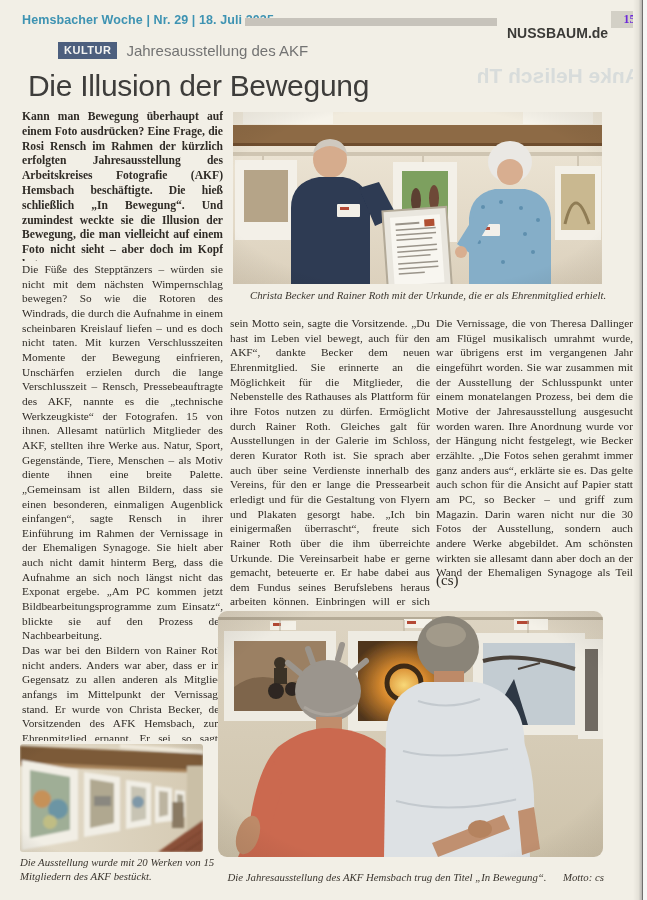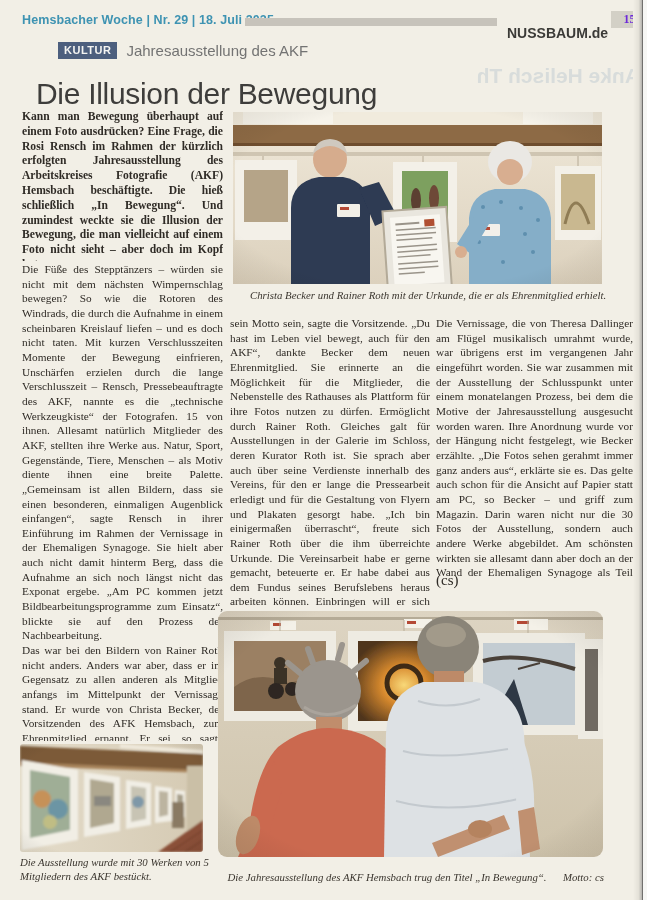--- a/index.html
+++ b/index.html
@@ -65,21 +65,21 @@
   <div class="brand">NUSSBAUM.de</div>
   <div class="pagenum">15</div>
 
   <div class="ghost">Anke Helisch Th</div>
 
   <div class="kicker">
     <span class="badge">KULTUR</span>
     <span class="topic">Jahresausstellung des AKF</span>
   </div>
 
-  <h1 class="headline" style="margin:16px">Die Illusion der Bewegung</h1>
+  <h1 class="headline" style="margin:8px">Die Illusion der Bewegung</h1>
 
   <div class="textcol lead">Kann man Bewegung überhaupt auf einem Foto ausdrücken? Eine Frage, die Rosi Rensch im Rahmen der kürzlich erfolgten Jahresausstellung des Arbeitskreises Fotografie (AKF) Hemsbach beschäftigte. Die hieß schließlich „In Bewegung“. Und zumindest weckte sie die Illusion der Bewegung, die man vielleicht auf einem Foto nicht sieht – aber doch im Kopf hat.</div>
 
   <div class="textcol col1">
     <p>Die Füße des Stepptänzers – würden sie nicht mit dem nächsten Wimpernschlag bewegen? So wie die Rotoren des Windrads, die durch die Aufnahme in einem scheinbaren Kreislauf liefen – und es doch nicht taten. Mit kurzen Verschlusszeiten Momente der Bewegung einfrieren, Unschärfen erzielen durch die lange Verschlusszeit – Rensch, Pressebeauftragte des AKF, nannte es die „technische Werkzeugkiste“ der Fotografen. 15 von ihnen. Allesamt natürlich Mitglieder des AKF, stellten ihre Werke aus. Natur, Sport, Gegenstände, Tiere, Menschen – als Motiv diente ihnen eine breite Palette. „Gemeinsam ist allen Bildern, dass sie einen besonderen, einmaligen Augenblick einfangen“, sagte Rensch in ihrer Einführung im Rahmen der Vernissage in der Ehemaligen Synagoge. Sie hielt aber auch nicht damit hinterm Berg, dass die Aufnahme an sich noch längst nicht das Exponat ergebe. „Am PC kommen jetzt Bildbearbeitungsprogramme zum Einsatz“, blickte sie auf den Prozess der Nachbearbeitung.</p>
     <p>Das war bei den Bildern von Rainer Roth nicht anders. Anders war aber, dass er im Gegensatz zu allen anderen als Mitglied anfangs im Mittelpunkt der Vernissage stand. Er wurde von Christa Becker, der Vorsitzenden des AFK Hemsbach, zum Ehrenmitglied ernannt. Er sei, so sagte Becker, seit den Anfängen Mitglied im Arbeitskreis. In Bewegung könne auch</p>
   </div>
 
   <div class="photo photo-top">
     <svg width="369" height="172" viewBox="0 0 369 172">
@@ -215,21 +215,21 @@
 
         <rect x="167" y="22" width="16" height="86" fill="#cabfa6"></rect>
         <rect x="152" y="58" width="12" height="26" fill="#8a7a64"></rect>
         <polygon points="138,108 183,76 183,108" fill="#8a5038"></polygon>
         <line x1="150" y1="108" x2="183" y2="86" stroke="#6e3c2a" stroke-width="1"></line>
         <line x1="165" y1="108" x2="183" y2="96" stroke="#6e3c2a" stroke-width="1"></line>
       </g>
       <rect width="183" height="108" fill="url(#vig3)"></rect>
     </svg>
   </div>
-  <div class="caption cap-left">Die Ausstellung wurde mit 30 Werken von 5 Mitgliedern des AKF bestückt.</div>
+  <div class="caption cap-left">Die Ausstellung wurde mit 20 Werken von 15 Mitgliedern des AKF bestückt.</div>
 
   <div class="photo photo-bottom">
     <svg width="385" height="246" viewBox="0 0 385 246">
       <defs>
         <linearGradient id="wall2" x1="0" y1="0" x2="0" y2="1">
           <stop offset="0" stop-color="#ddd4c2"></stop>
             <stop offset="1" stop-color="#cfc4ac"></stop>
         </linearGradient>
         <radialGradient id="glow2" cx=".5" cy=".55" r=".6">
           <stop offset="0" stop-color="#f8d878"></stop>

